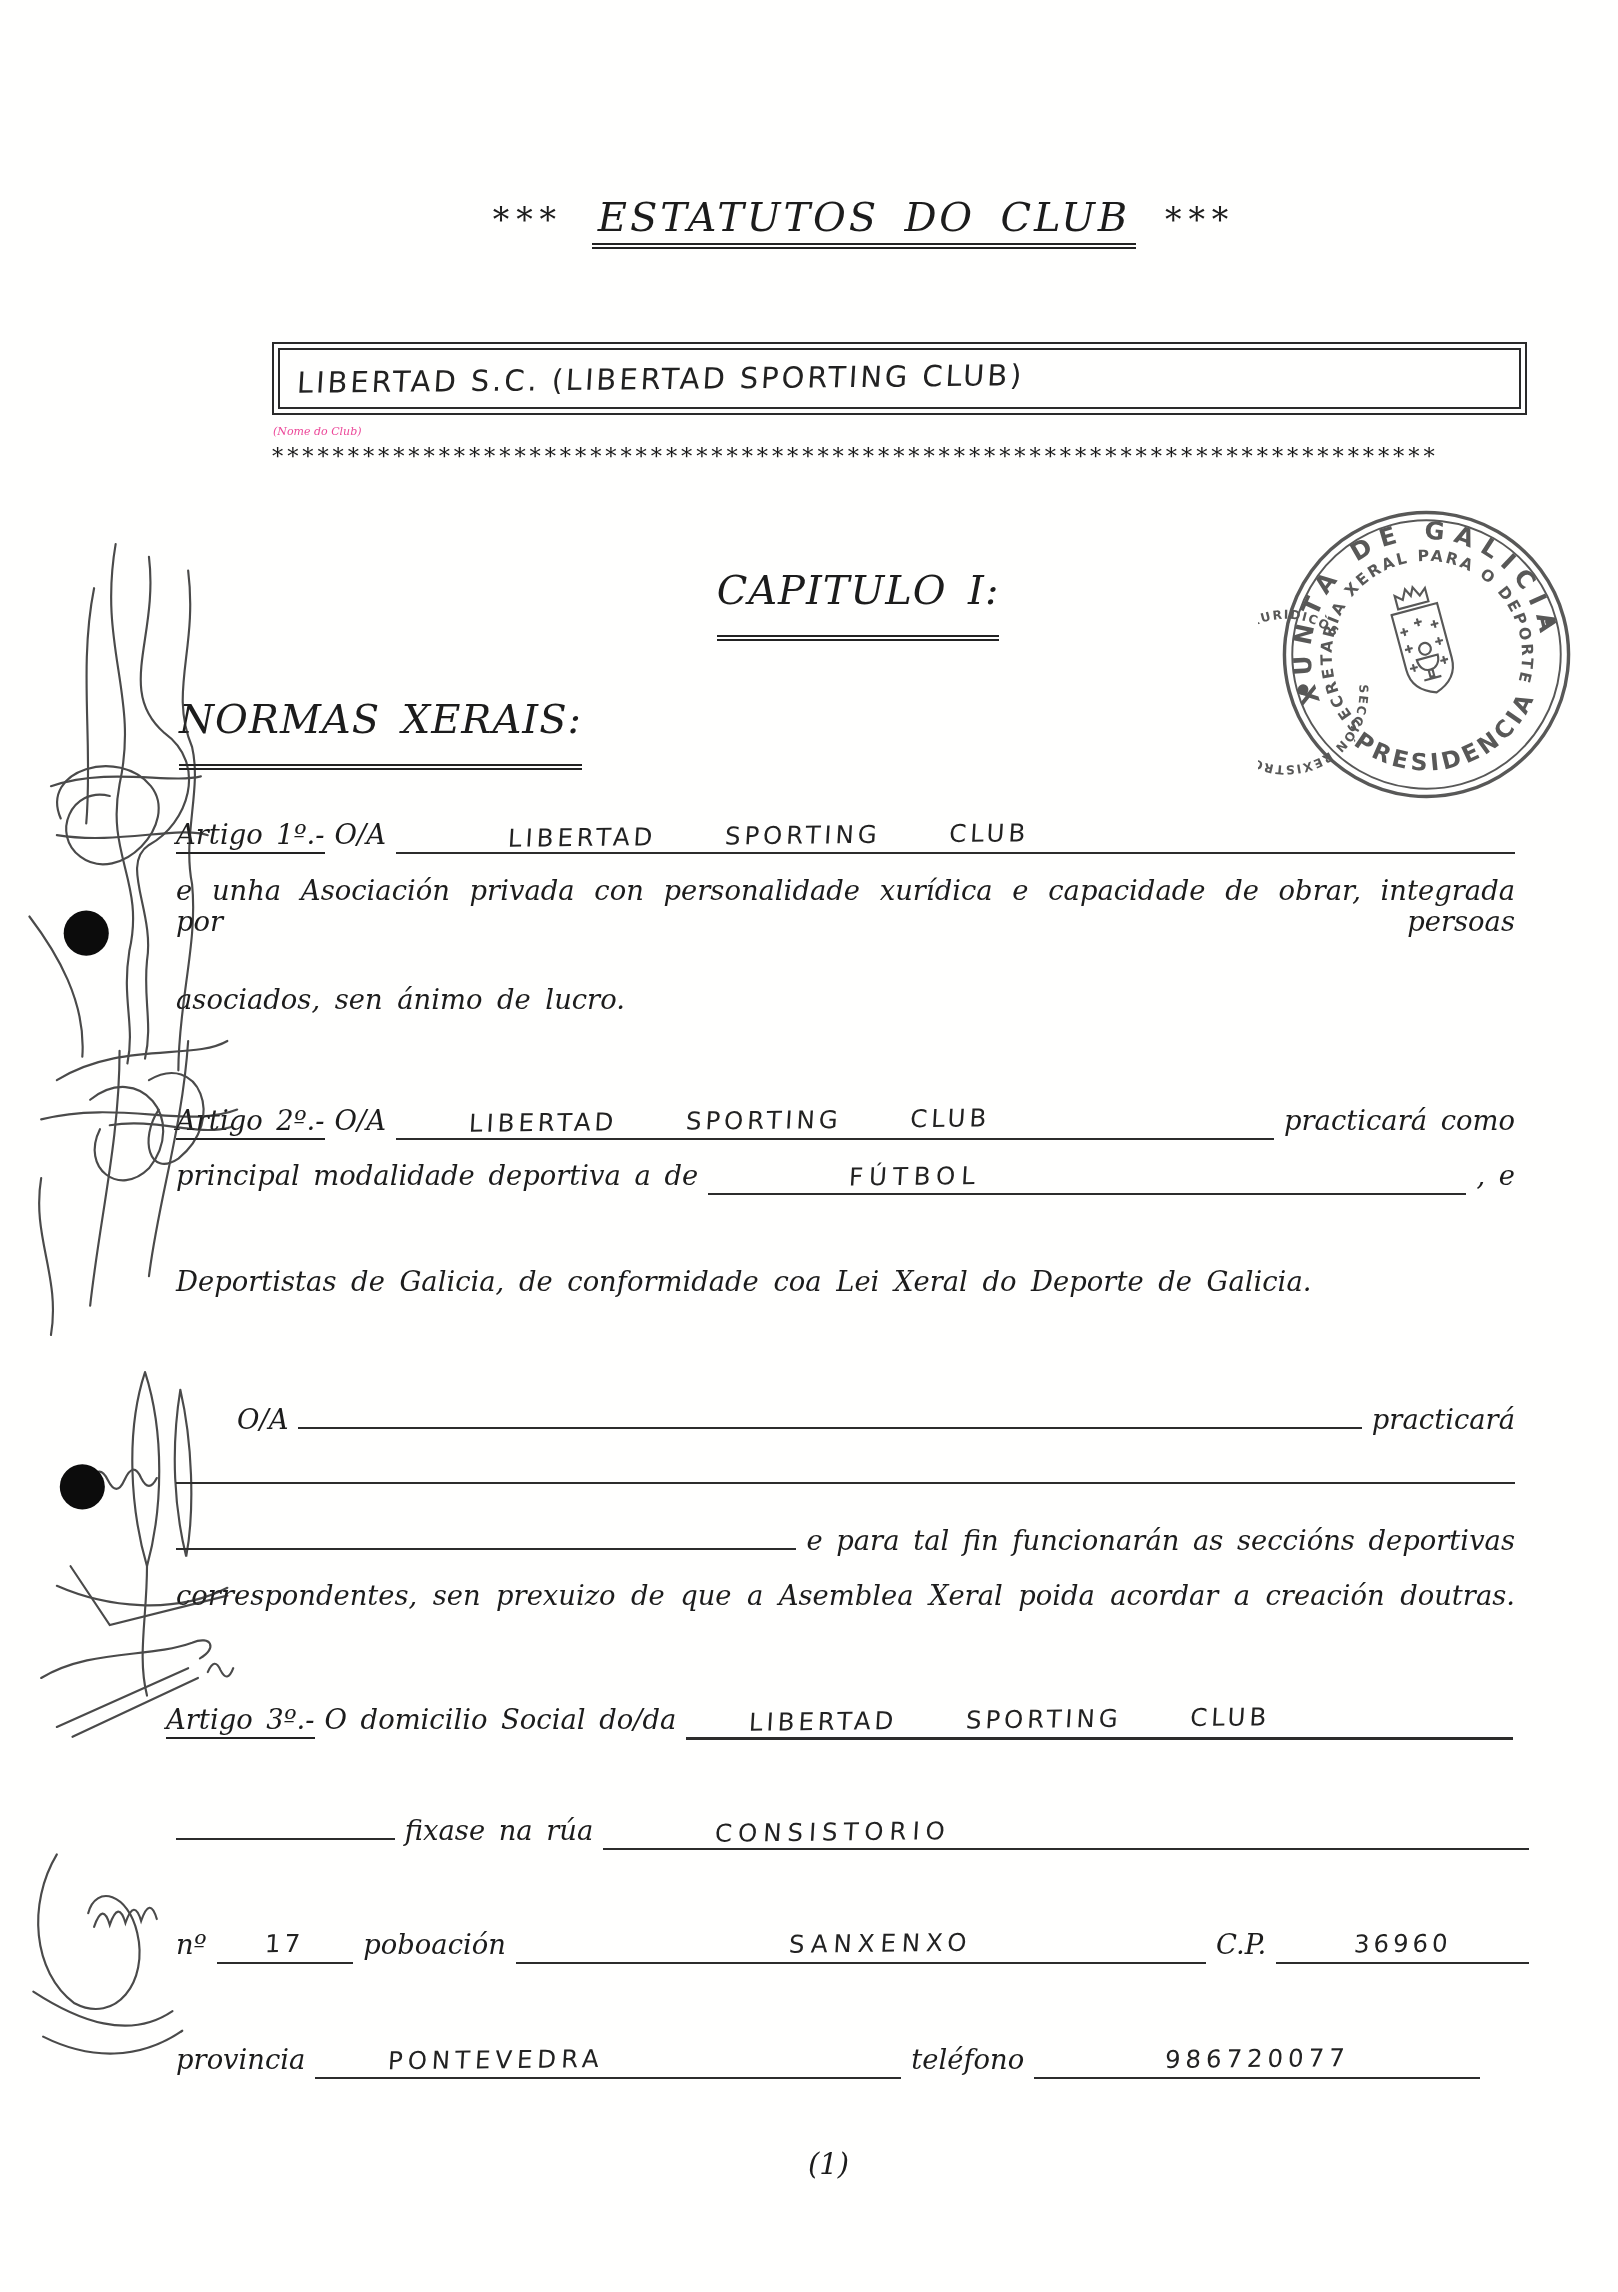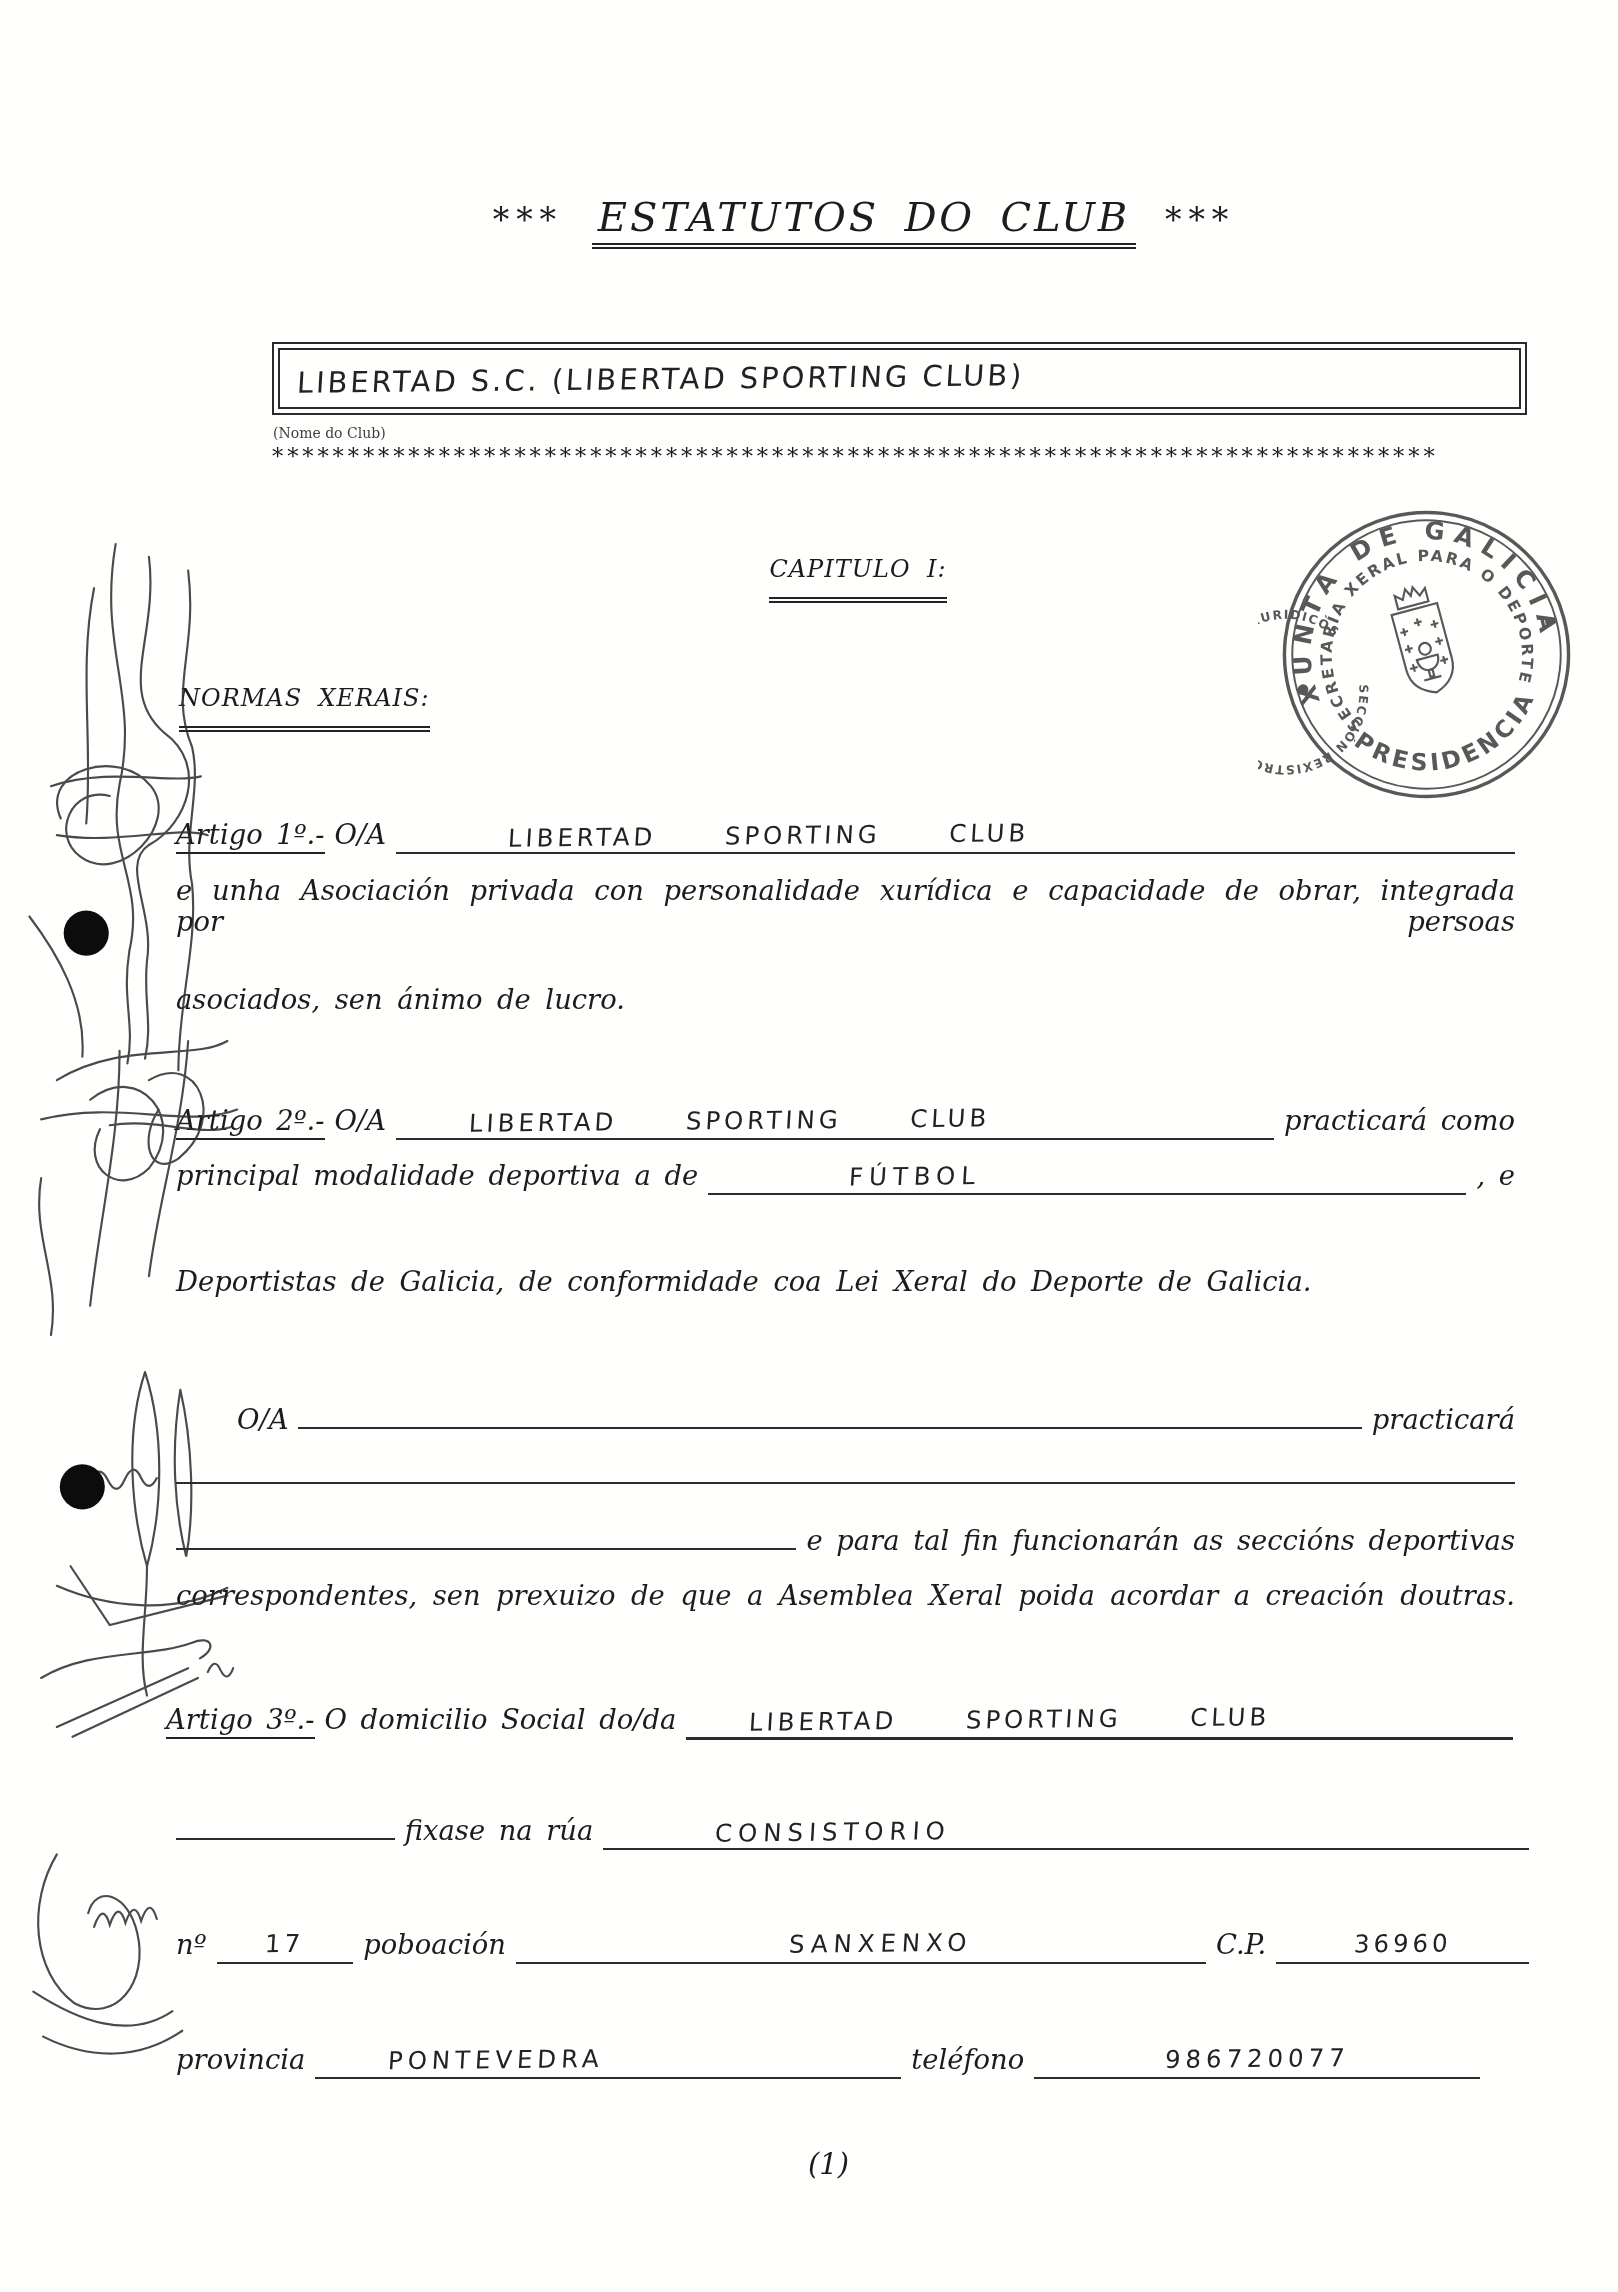--- a/index.html
+++ b/index.html
@@ -14,29 +14,29 @@
   .blank.empty::after{content:"\00a0";}
   .grow{flex:1;}
   .hand{font-family:"DejaVu Sans",sans-serif;font-size:24.5px;letter-spacing:3.9px;color:#222;
         display:block;transform:rotate(-0.6deg) skewX(-4deg);white-space:nowrap;}
   .spread{word-spacing:57px;}
   .title-row{position:absolute;top:194px;left:0;width:1618px;display:flex;justify-content:center;
              align-items:baseline;gap:29px;transform:translateX(55px);}
   .stars{font-style:italic;font-size:33px;letter-spacing:6.9px;}
   .title-text{font-style:italic;font-size:40px;letter-spacing:2.9px;border-bottom:6.9px double #222;
               padding:0 5.9px 2.9px 5.9px;word-spacing:9.8px;}
-  .heading{font-style:italic;font-size:24px;letter-spacing:1px;border-bottom:6.9px double #222;
-           padding-bottom:14px;display:inline-block;word-spacing:7.8px;}
+  .heading{font-style:italic;font-size:40px;letter-spacing:1px;border-bottom:6.9px double #222;
+           padding-bottom:22px;display:inline-block;word-spacing:7.8px;margin-top:12px;}
   .center-wrap{position:absolute;left:0;width:1618px;text-align:center;}
   .namebox{position:absolute;top:342px;left:272px;width:1255px;height:73px;
            border:2.9px solid #2a2a2a;padding:3.9px;box-sizing:border-box;}
   .namebox-inner{width:100%;height:100%;border:2px solid #2a2a2a;box-sizing:border-box;
                  display:flex;align-items:center;padding-left:17.6px;}
   .namebox .hand{font-size:29px;letter-spacing:2.9px;}
-  .caption{position:absolute;top:425px;left:273px;font-size:14px;color:#404040;}
+  .caption{position:absolute;top:425px;left:273px;font-style:italic;font-size:11px;color:#ec4899;}
   .astrow{position:absolute;top:443px;left:272px;width:1166px;font-size:22.5px;letter-spacing:3.9px;
           white-space:nowrap;overflow:hidden;color:#1a1a1a;}
   .pagenum{position:absolute;top:2147px;left:0;width:1618px;text-align:center;
            font-style:italic;font-size:29px;transform:translateX(19.6px);}
   .stamp{position:absolute;left:1258px;top:486px;width:337px;height:337px;opacity:.88;}
   .sigs{position:absolute;left:0;top:490px;width:294px;height:1588px;pointer-events:none;}
 </style>
 </head>
 <body>
 

